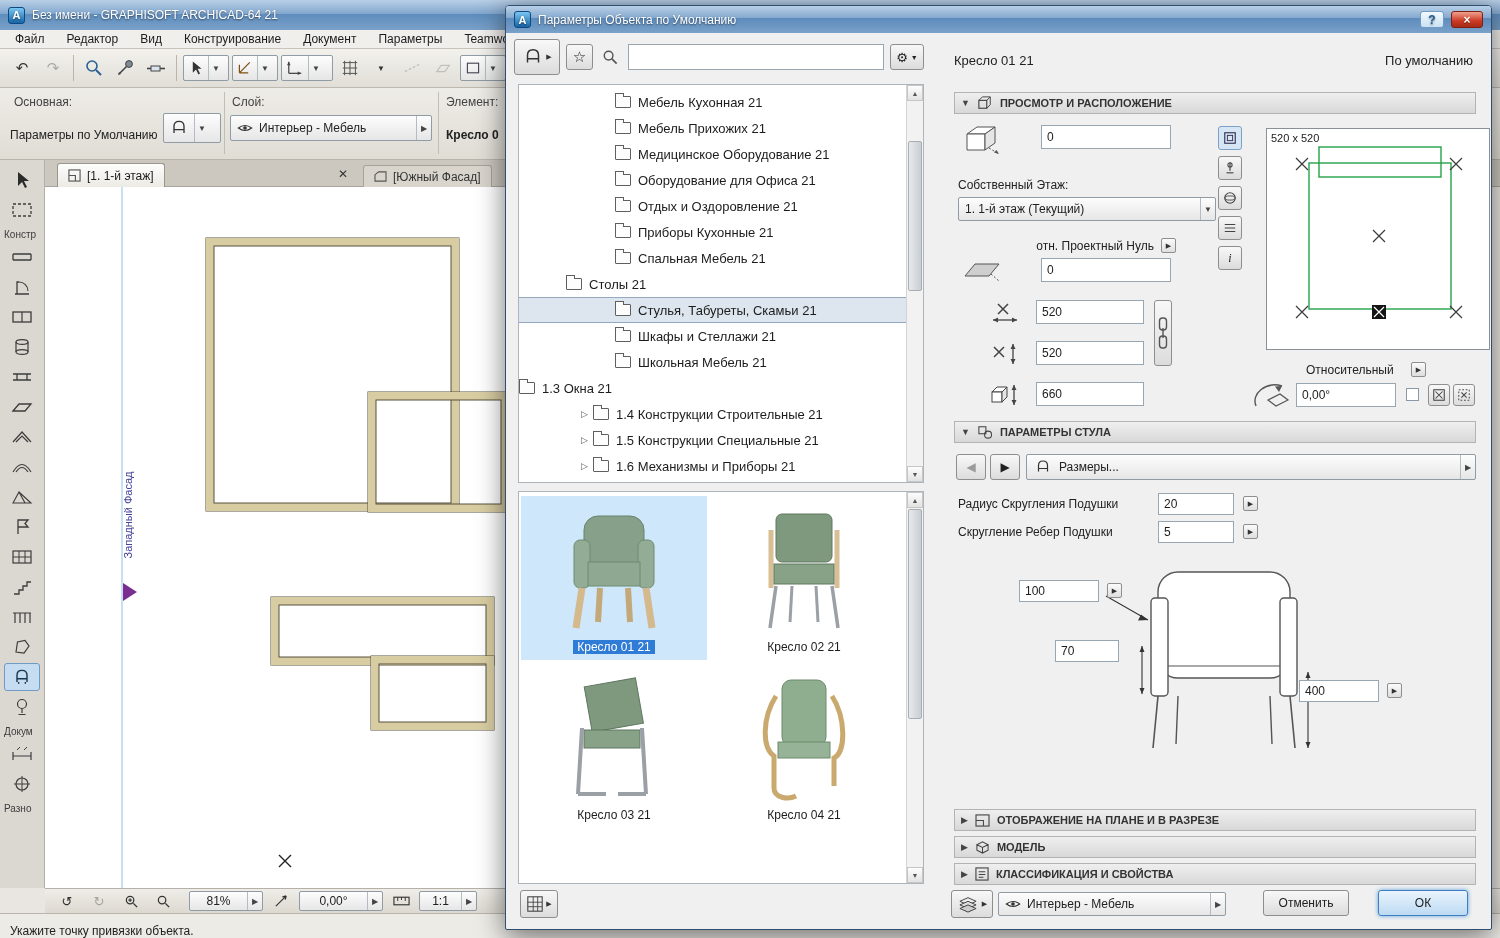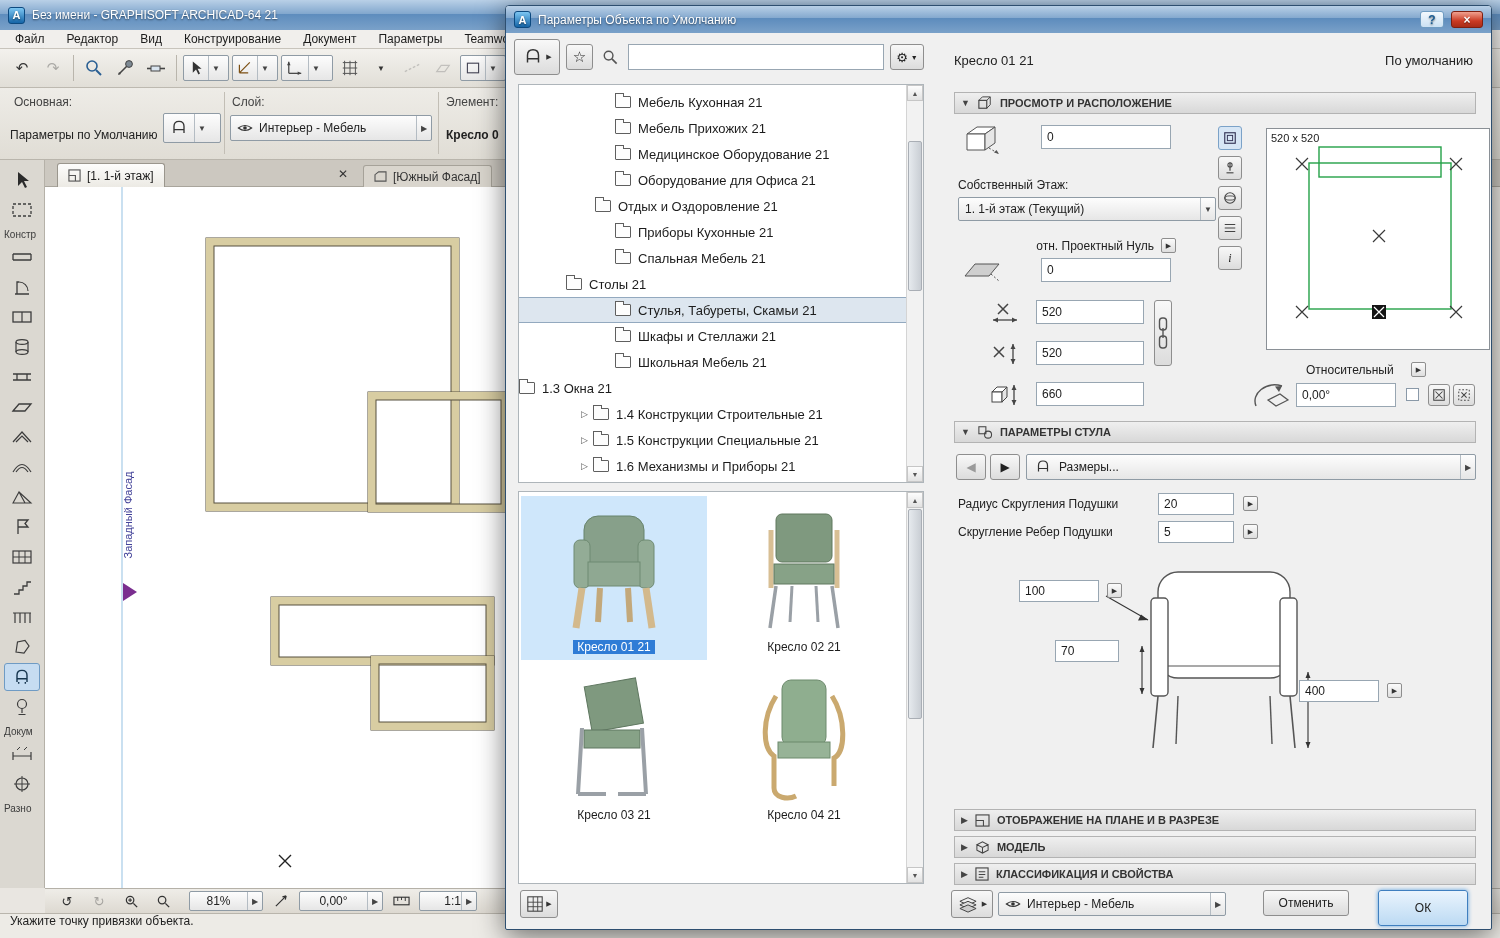--- a/index.html
+++ b/index.html
@@ -348,26 +348,26 @@
           <span class="lbl" style="flex:1;text-align:center">0,00°</span>
           <span class="arr">▶</span>
         </span>
       <span class="tbtn" style="height:20px">
           <svg width="17" height="12" viewBox="0 0 18 12">
             <rect x="1" y="2" width="16" height="8" fill="none" stroke="#333" stroke-width="1.2"></rect>
             <path d="M5 2 V6 M9 2 V5 M13 2 V6" stroke="#333" stroke-width="1"></path>
           </svg>
         </span>
       <span class="combo" style="height:20px;width:58px">
-          <span class="lbl" style="flex:1;text-align:right">1:1</span>
+          <span class="lbl" style="flex:1;text-align:center">1:1</span>
           <span class="arr">▶</span>
         </span>
     </div>
 
-    <div class="abs" style="left:0;top:913px;width:1500px;height:25px;background:#edebe6;border-top:1px solid #b9b5ac;display:flex;align-items:flex-start;padding:0 10px">
+    <div class="abs" style="left:0;top:913px;width:1500px;height:25px;background:#edebe6;border-top:1px solid #b9b5ac;display:flex;align-items:flex-end;padding:0 10px">
       <span class="lbl">Укажите точку привязки объекта.</span>
     </div>
   </div>
 
   <div class="dlg abs" style="left:505px;top:5px;width:987px;height:925px">
 
     <div class="titlebar" style="height:27px;border-radius:3px 3px 0 0">
       <span class="applogo">A</span>
       <span style="flex:1">Параметры Объекта по Умолчанию</span>
       <span class="btn" style="width:24px;height:17px;background:linear-gradient(#f3f9fe,#cbe1f3);border-color:#6f9cc2;color:#1c5d93;font-weight:bold">?</span>
@@ -404,21 +404,21 @@
             <span>Мебель Прихожих 21</span>
           </div>
         <div class="trow" style="padding-left:96px">
             <span class="folder"></span>
             <span>Медицинское Оборудование 21</span>
           </div>
         <div class="trow" style="padding-left:96px">
             <span class="folder"></span>
             <span>Оборудование для Офиса 21</span>
           </div>
-        <div class="trow" style="padding-left:76px">
+        <div class="trow" style="padding-left:96px">
             <span class="folder"></span>
             <span>Отдых и Оздоровление 21</span>
           </div>
         <div class="trow" style="padding-left:96px">
             <span class="folder"></span>
             <span>Приборы Кухонные 21</span>
           </div>
         <div class="trow" style="padding-left:96px">
             <span class="folder"></span>
             <span>Спальная Мебель 21</span>
@@ -803,15 +803,15 @@
     </span>
     <span class="combo abs" style="left:492px;top:886px;width:228px;height:24px">
       <svg style="margin:0 6px" width="16" height="10" viewBox="0 0 18 12">
           <path d="M1 6 Q9 0 17 6 Q9 12 1 6 Z" fill="none" stroke="#333" stroke-width="1.3"></path>
           <circle cx="9" cy="6" r="2.2" fill="#333"></circle>
         </svg>
       <span class="lbl" style="flex:1">Интерьер - Мебель</span>
       <span class="arr">▶</span>
     </span>
     <span class="btn abs" style="left:757px;top:884px;width:86px;height:26px">Отменить</span>
-    <span class="btn abs" style="left:872px;top:884px;width:90px;height:36px;border-color:#3f7fbf;background:linear-gradient(#eaf4fd,#bcdaf3);box-shadow:0 0 4px #5aa0e0">ОК</span>
+    <span class="btn abs" style="left:872px;top:884px;width:90px;height:26px;border-color:#3f7fbf;background:linear-gradient(#eaf4fd,#bcdaf3);box-shadow:0 0 4px #5aa0e0">ОК</span>
   </div>
 </div>
 
 </body></html>

